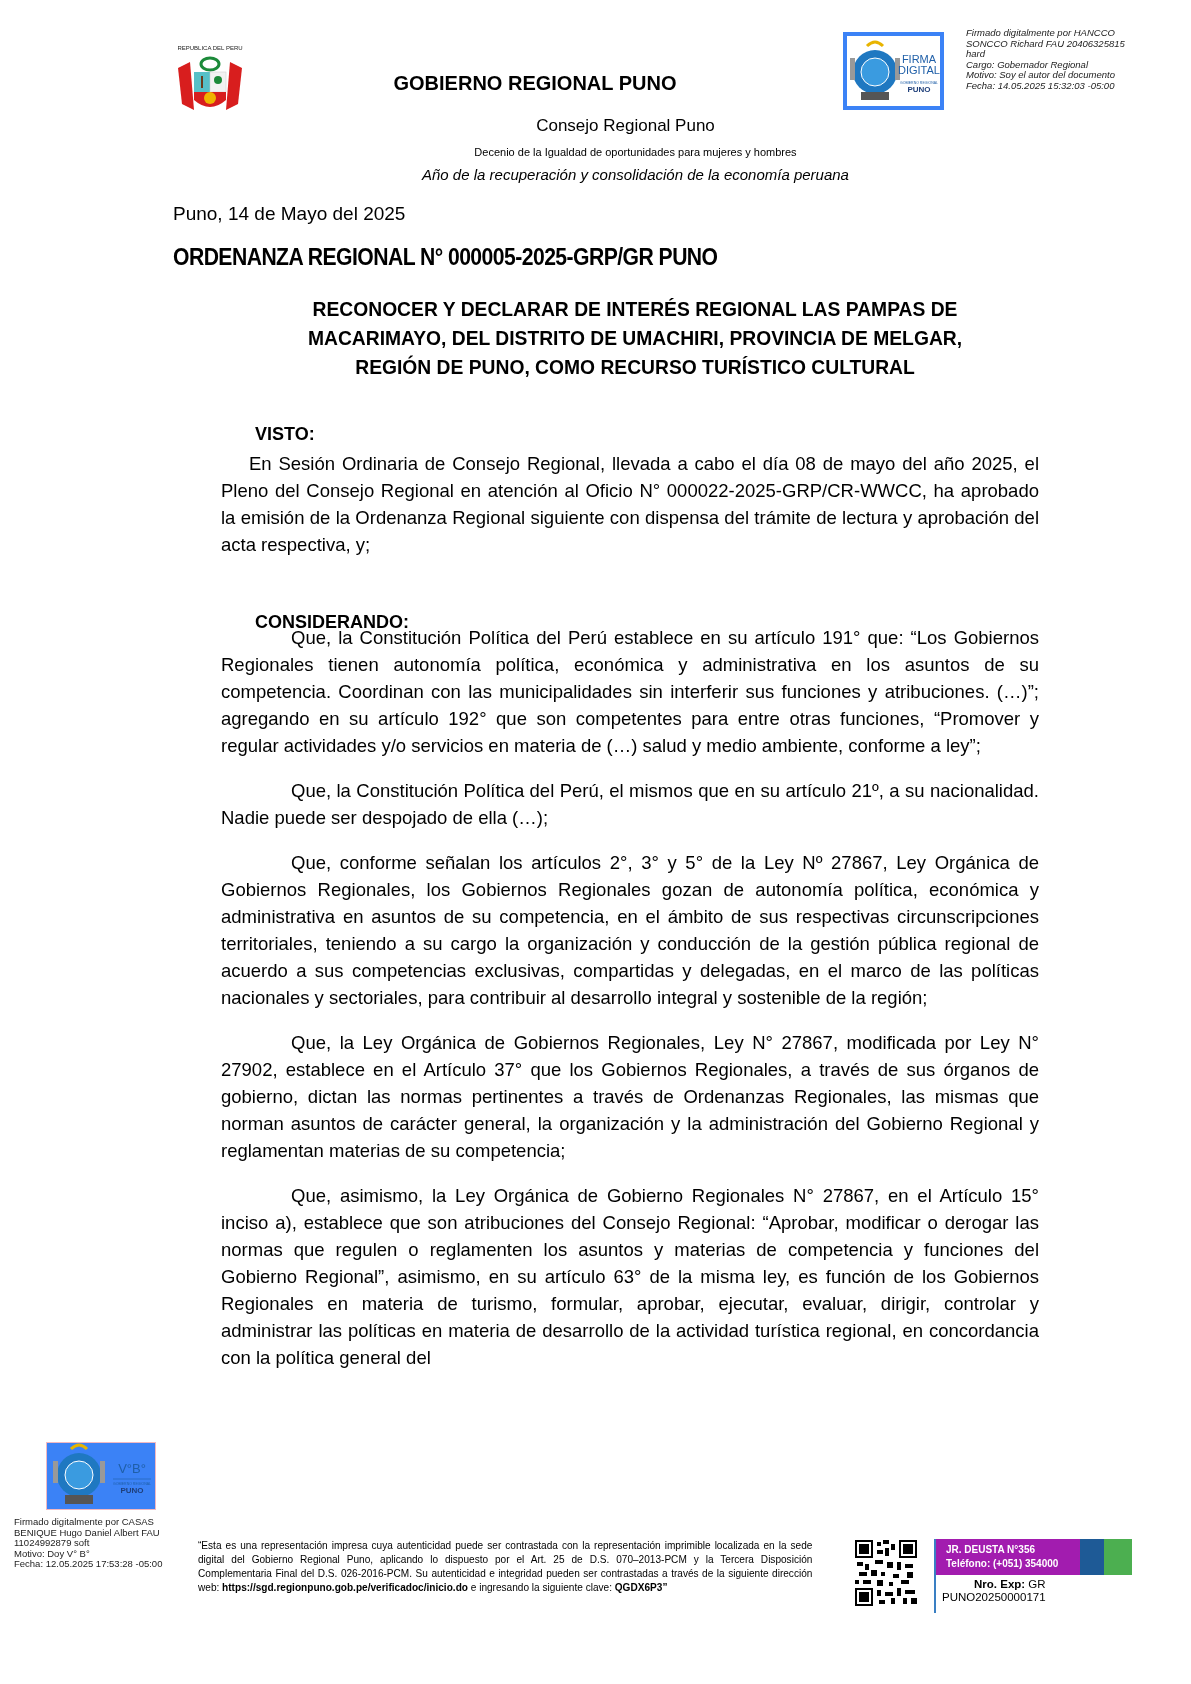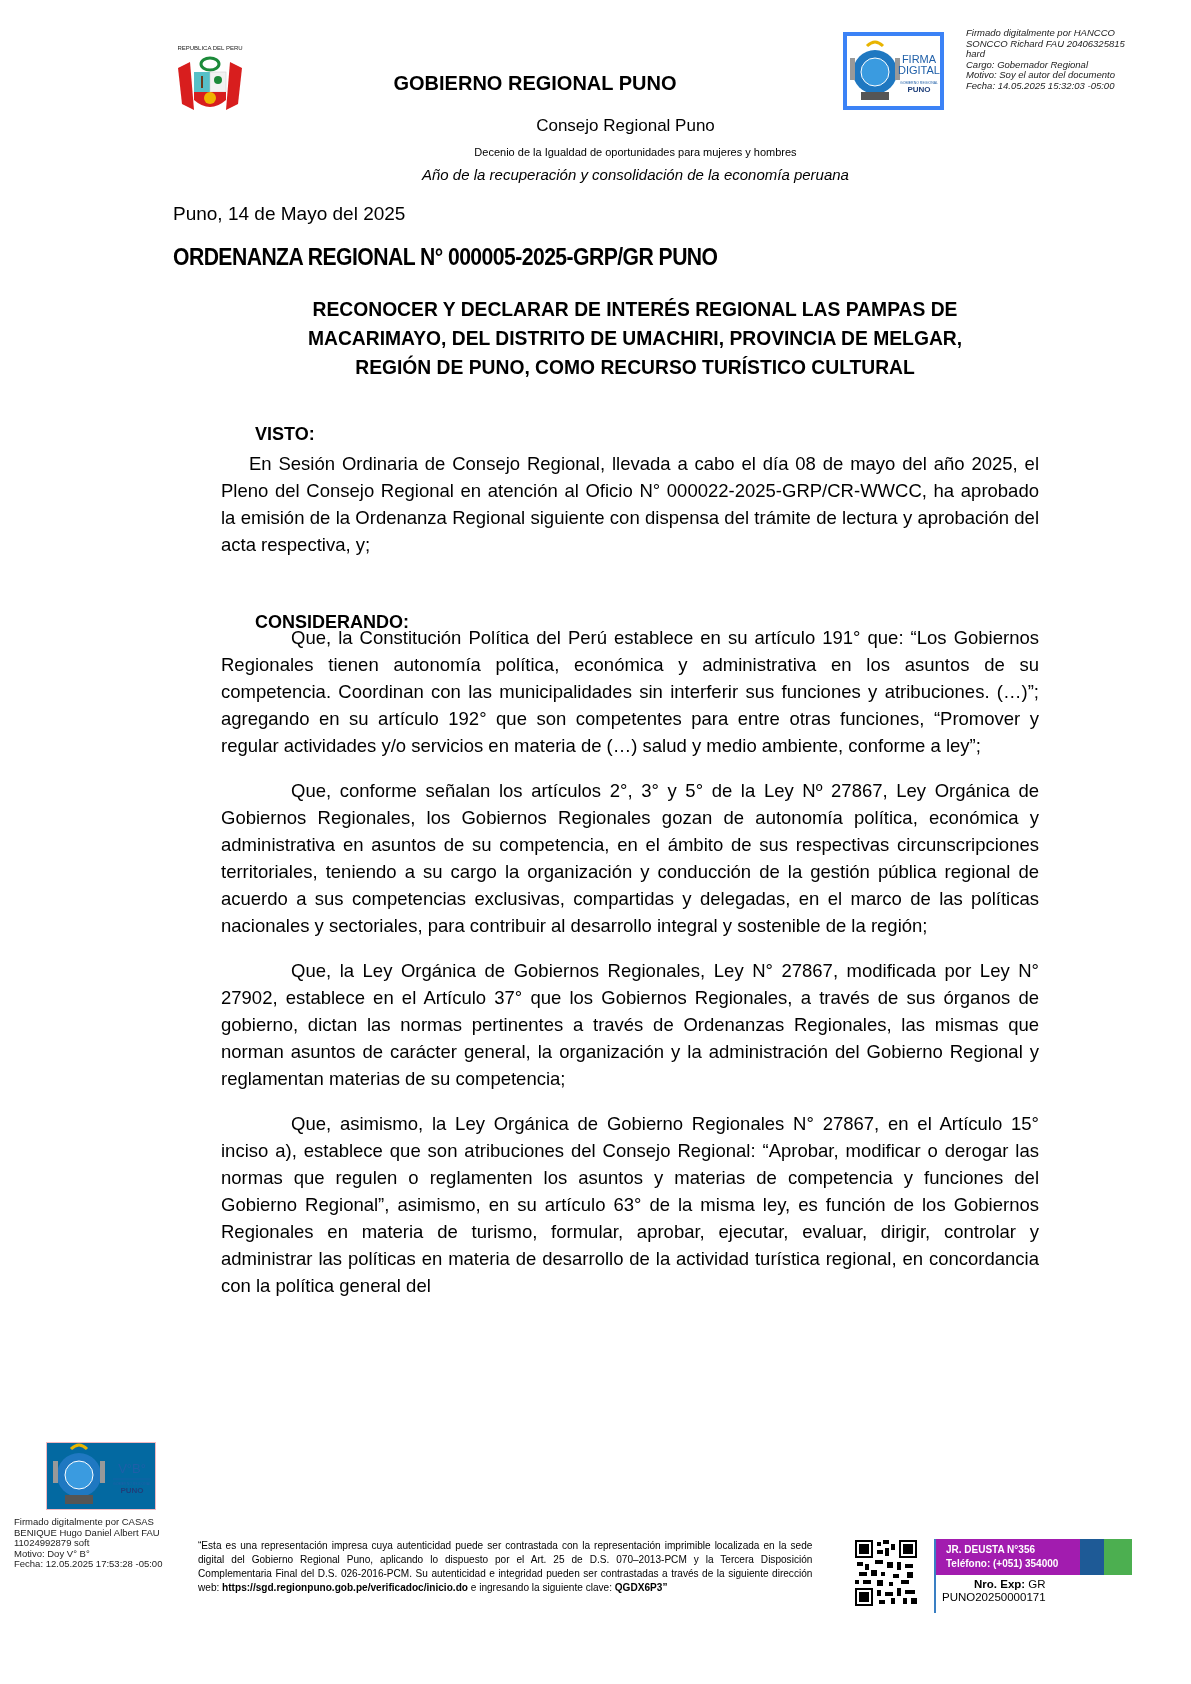--- a/index.html
+++ b/index.html
@@ -23,21 +23,21 @@
 
   .subject { left:210px; width:850px; top:294px; text-align:center; font-weight:bold; font-size:20.5px; line-height:29px; transform:scaleX(0.94); transform-origin:center; }
 
   .body { left:255px; width:795px; font-size:18.5px; line-height:27px; text-align:justify; }
   .body p { margin:11px; text-indent:0; }
   .visto { left:255px; top:424px; font-weight:bold; font-size:18px; }
   .considerando { left:255px; top:612px; font-weight:bold; font-size:18px; }
   .para { text-indent:28px !important; }
 
   
-  .vob-logo { left:46px; top:1442px; width:108px; height:66px; border:1px solid #f2b8c0; background:#0369a1; }
+  .vob-logo { left:46px; top:1442px; width:108px; height:66px; border:1px solid #f2b8c0; background:#3b82f6; }
   .vob-text { left:14px; top:1517px; font-size:9.5px; line-height:10.5px; color:#222; width:190px; }
 
   
   .footer-note { left:198px; top:1538px; width:640px; font-size:10.5px; line-height:14px; text-align:justify; transform:scaleX(0.96); transform-origin:left; }
   .footer-note b { font-weight:bold; }
   .qr { left:855px; top:1540px; width:62px; height:66px; }
   .addr-bar { left:936px; top:1539px; width:196px; height:36px; background:#a21caf; color:#fff; font-size:10px; font-weight:bold; line-height:14px; padding:4px 0 0 10px; box-sizing:border-box; }
   .addr-bar .strip1 { position:absolute; right:28px; top:0; width:24px; height:36px; background:#1e5a96; }
   .addr-bar .strip2 { position:absolute; right:0; top:0; width:28px; height:36px; background:#4caf50; }
   .vline { left:934px; top:1539px; width:2px; height:74px; background:#3a7fc3; }
@@ -101,20 +101,21 @@
 
 <div class="abs visto">VISTO:</div>
 <div class="abs body" style="top:439px; left:210px; width:840px;">
   <p class="para" style="text-indent:45px;">En Sesión Ordinaria de Consejo Regional, llevada a cabo el día 08 de mayo del año 2025, el Pleno del Consejo Regional en atención al Oficio N° 000022-2025-GRP/CR-WWCC, ha aprobado la emisión de la Ordenanza Regional siguiente con dispensa del trámite de lectura y aprobación del acta respectiva, y;</p>
 </div>
 
 <div class="abs considerando">CONSIDERANDO:</div>
 
 <div class="abs body" style="top:613px; left:210px; width:840px;">
   <p style="text-indent:70px; margin-bottom:18px;">Que, la Constitución Política del Perú establece en su artículo 191° que: “Los Gobiernos Regionales tienen autonomía política, económica y administrativa en los asuntos de su competencia. Coordinan con las municipalidades sin interferir sus funciones y atribuciones. (…)”; agregando en su artículo 192° que son competentes para entre otras funciones, “Promover y regular actividades y/o servicios en materia de (…) salud y medio ambiente, conforme a ley”;</p>
+  <p style="text-indent:70px; margin-bottom:18px;">Que, la Constitución Política del Perú, el mismos que en su artículo 21º, a su nacionalidad. Nadie puede ser despojado de ella (…);</p>
   <p style="text-indent:70px; margin-bottom:18px;">Que, conforme señalan los artículos 2°, 3° y 5° de la Ley Nº 27867, Ley Orgánica de Gobiernos Regionales, los Gobiernos Regionales gozan de autonomía política, económica y administrativa en asuntos de su competencia, en el ámbito de sus respectivas circunscripciones territoriales, teniendo a su cargo la organización y conducción de la gestión pública regional de acuerdo a sus competencias exclusivas, compartidas y delegadas, en el marco de las políticas nacionales y sectoriales, para contribuir al desarrollo integral y sostenible de la región;</p>
   <p style="text-indent:70px; margin-bottom:18px;">Que, la Ley Orgánica de Gobiernos Regionales, Ley N° 27867, modificada por Ley N° 27902, establece en el Artículo 37° que los Gobiernos Regionales, a través de sus órganos de gobierno, dictan las normas pertinentes a través de Ordenanzas Regionales, las mismas que norman asuntos de carácter general, la organización y la administración del Gobierno Regional y reglamentan materias de su competencia;</p>
   <p style="text-indent:70px;">Que, asimismo, la Ley Orgánica de Gobierno Regionales N° 27867, en el Artículo 15° inciso a), establece que son atribuciones del Consejo Regional: “Aprobar, modificar o derogar las normas que regulen o reglamenten los asuntos y materias de competencia y funciones del Gobierno Regional”, asimismo, en su artículo 63° de la misma ley, es función de los Gobiernos Regionales en materia de turismo, formular, aprobar, ejecutar, evaluar, dirigir, controlar y administrar las políticas en materia de desarrollo de la actividad turística regional, en concordancia con la política general del</p>
 </div>
 
 <div class="abs vob-logo">
   <svg width="108" height="66" viewBox="0 0 108 66">
     <circle cx="32" cy="32" r="22" fill="#1f78c1"></circle>
     <circle cx="32" cy="32" r="14" fill="#3a9be0" stroke="#fff" stroke-width="1"></circle>
     <path d="M24 6 Q32 -2 40 6" fill="none" stroke="#e8b400" stroke-width="3"></path>

